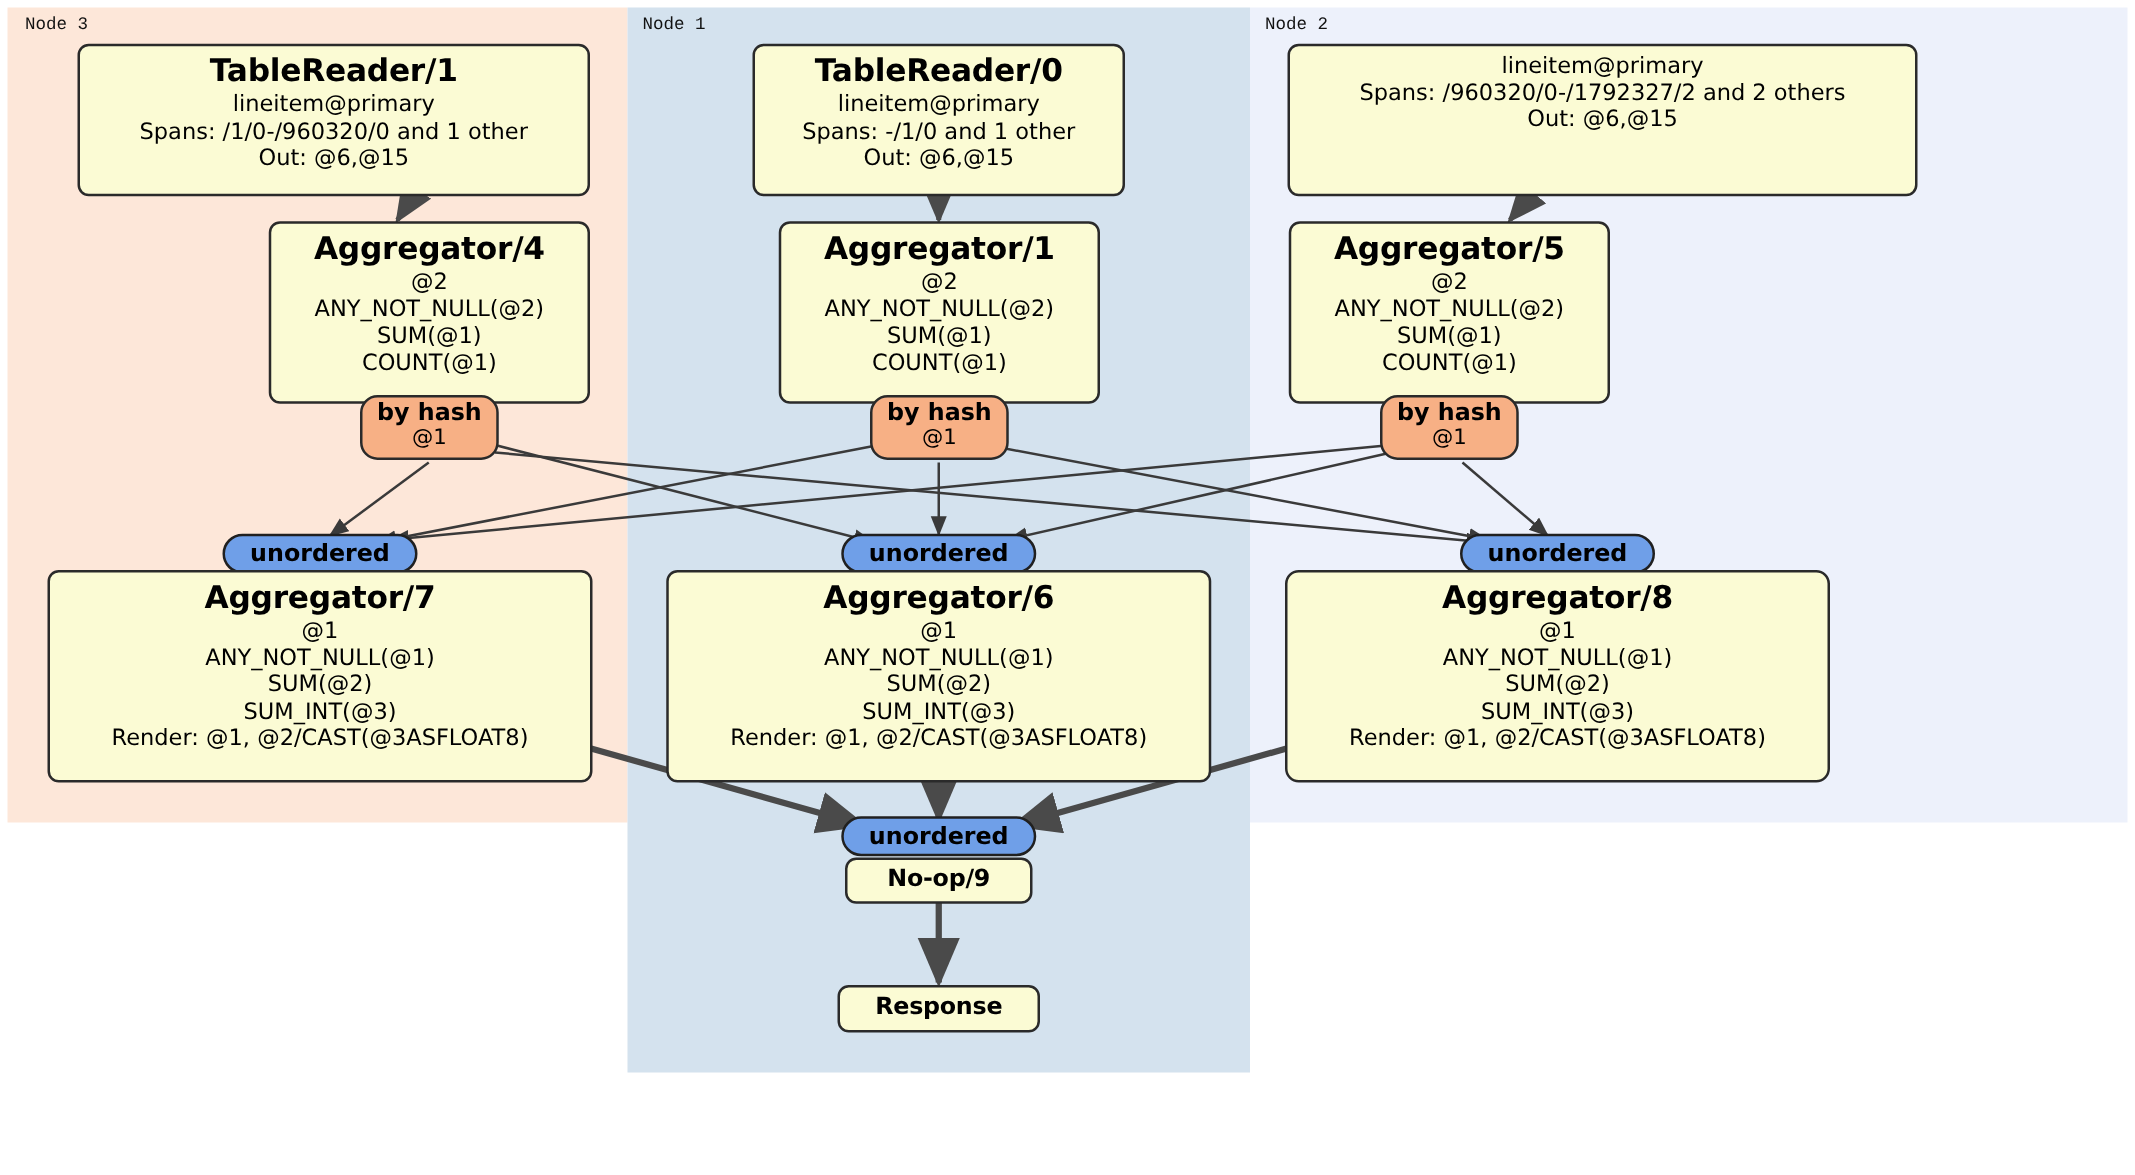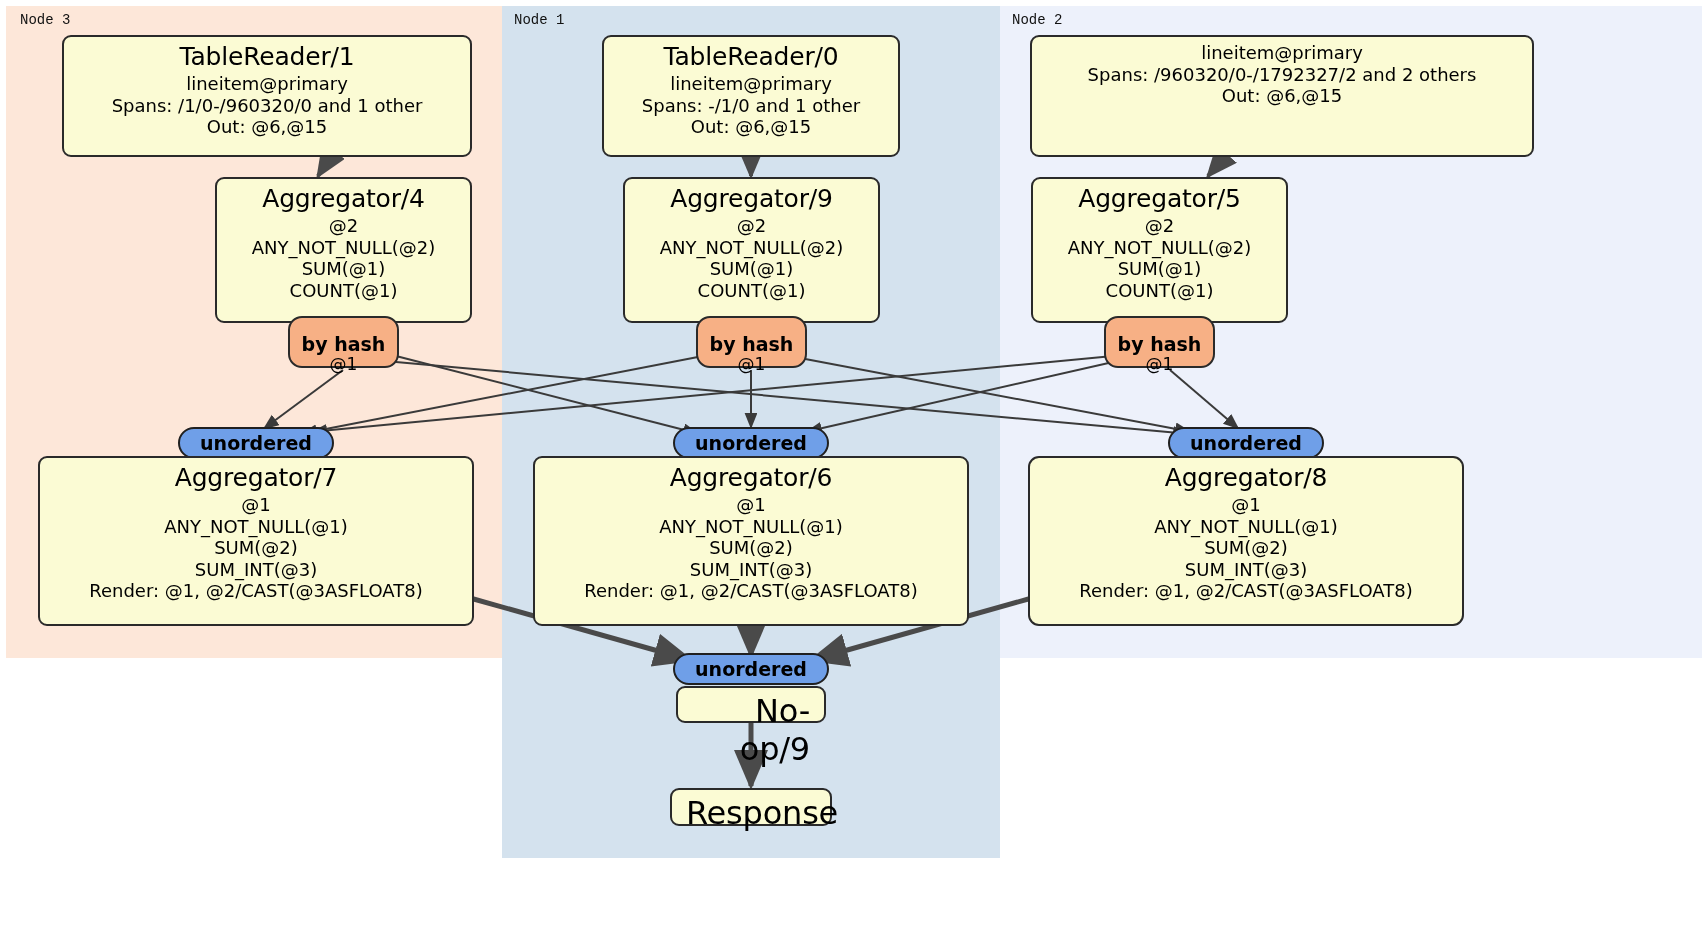--- a/index.html
+++ b/index.html
@@ -48,51 +48,50 @@
     box-sizing: border-box;
     background: #fbfbd4;
     border: 2px solid #2a2a2a;
     border-radius: 9px;
     text-align: center;
     padding: 5px 8px 6px 8px;
     line-height: 1.20;
     color: #000;
   }
   .proc .ttl {
-    font-weight: normal;
+    font-weight: bold;
     font-size: 25px;
     letter-spacing: -0.2px;
     display: block;
     margin-bottom: 1px;
   }
   .proc .ln {
     display: block;
     font-size: 18px;
     white-space: nowrap;
   }
 
   .proc.small {
     padding: 4px 14px 5px 14px;
   }
   .proc.small .ttl {
-    font-size: 32px;
+    font-size: 19px;
     margin-bottom: 0;
-    text-align: right;
   }
 
   
   .router {
     position: absolute;
     box-sizing: border-box;
     background: #f7b085;
     border: 2px solid #2a2a2a;
     border-radius: 14px;
     text-align: center;
     color: #000;
-    padding: 16px 0 3px 0;
+    padding: 2px 0 3px 0;
     line-height: 1.12;
   }
   .router .rtitle {
     display: block;
     font-weight: bold;
     font-size: 19px;
   }
   .router .rsub {
     display: block;
     font-size: 17px;
@@ -181,21 +180,21 @@
 
   <div class="proc" style="left:215px; top:177px; width:257px; height:146px;">
     <span class="ttl">Aggregator/4</span>
     <span class="ln">@2</span>
     <span class="ln">ANY_NOT_NULL(@2)</span>
     <span class="ln">SUM(@1)</span>
     <span class="ln">COUNT(@1)</span>
   </div>
 
   <div class="proc" style="left:623px; top:177px; width:257px; height:146px;">
-    <span class="ttl">Aggregator/9</span>
+    <span class="ttl">Aggregator/1</span>
     <span class="ln">@2</span>
     <span class="ln">ANY_NOT_NULL(@2)</span>
     <span class="ln">SUM(@1)</span>
     <span class="ln">COUNT(@1)</span>
   </div>
 
   <div class="proc" style="left:1031px; top:177px; width:257px; height:146px;">
     <span class="ttl">Aggregator/5</span>
     <span class="ln">@2</span>
     <span class="ln">ANY_NOT_NULL(@2)</span>

